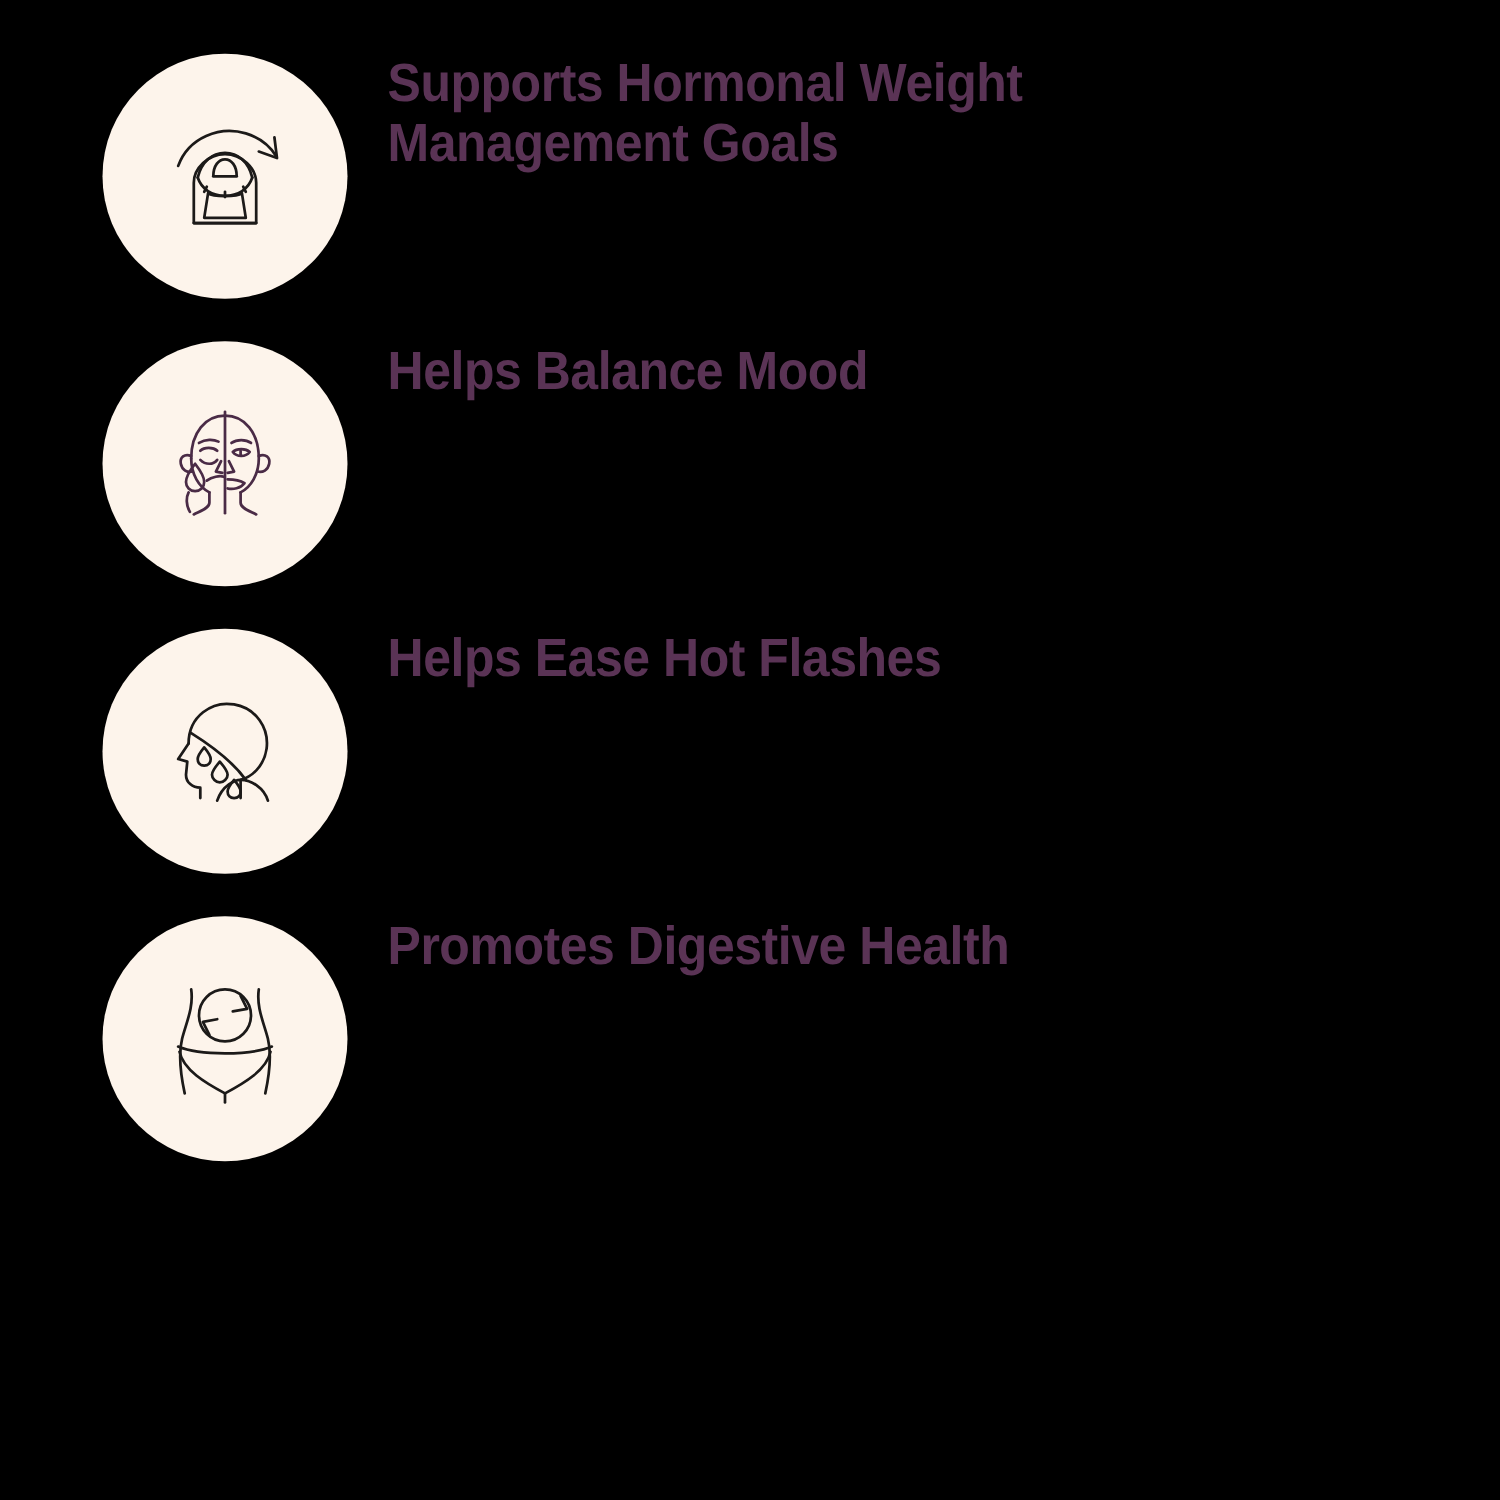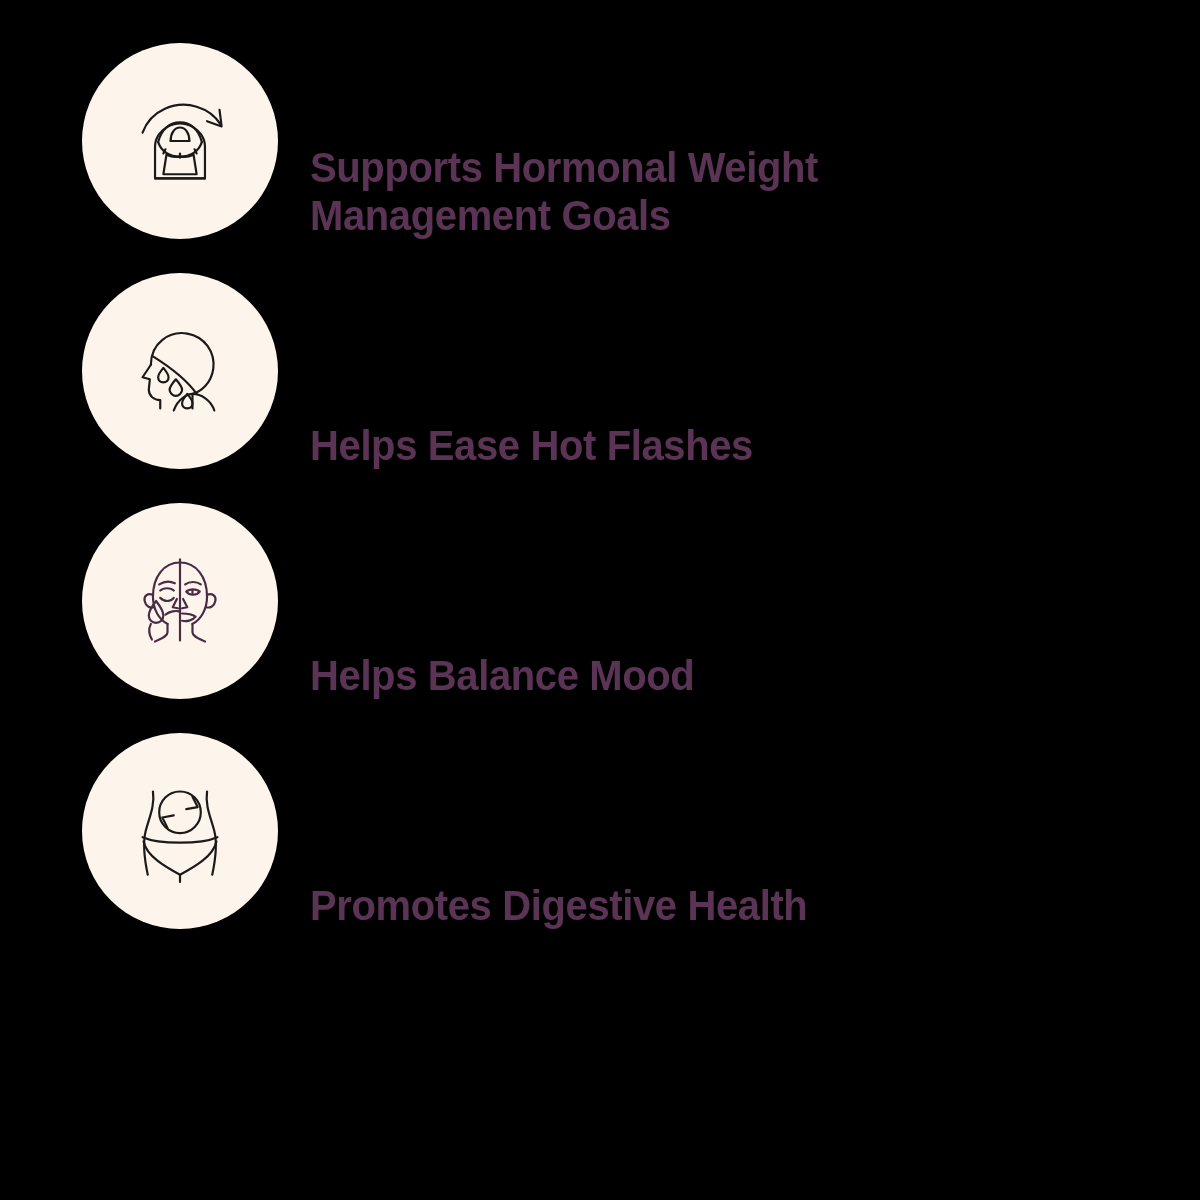--- a/index.html
+++ b/index.html
@@ -22,21 +22,21 @@
     height: 1200px;
     padding-top: 43px;
     display: flex;
     flex-direction: column;
     gap: 34px;
   }
 
   .benefit-row {
     position: relative;
     display: flex;
-    align-items: flex-end;
+    align-items: flex-start;
     height: 196px;
     padding-left: 82px;
   }
 
   .icon-circle {
     position: relative;
     flex: 0 0 auto;
     width: 196px;
     height: 196px;
     border-radius: 50%;
@@ -101,39 +101,20 @@
       </svg>
     </div>
     <div class="benefit-label">Supports Hormonal Weight
 Management Goals</div>
   </div>
 
   <div class="benefit-row">
     <div class="icon-circle">
       <svg viewBox="0 0 100 100" aria-hidden="true">
 
-        <path class="ink" d="M22 44 C22 23, 40 11, 57 14 C74 17, 84 32, 82 48 C80 62, 70 70, 62 72 L62 86"></path>
-        <path class="ink" d="M22 44 L14 56 L21 58 L20 68 C20 74, 25 78, 31 78 L31 86"></path>
-
-        <path class="ink" d="M24 36 C40 46, 56 58, 66 72"></path>
-
-        <path class="ink" d="M44 88 C48 76, 58 72, 62 72 C70 72, 80 78, 83 88"></path>
-
-        <path class="ink" d="M34 47 C34 47, 29 53, 29 56 C29 59, 31 61, 34 61 C37 61, 39 59, 39 56 C39 53, 34 47, 34 47 Z"></path>
-        <path class="ink" d="M46 58 C46 58, 40 65, 40 68 C40 71, 43 74, 46 74 C49 74, 52 71, 52 68 C52 65, 46 58, 46 58 Z"></path>
-        <path class="ink" d="M57 72 C57 72, 52 78, 52 81 C52 84, 54 86, 57 86 C60 86, 62 84, 62 81 C62 78, 57 72, 57 72 Z"></path>
-      </svg>
-    </div>
-    <div class="benefit-label">Helps Ease Hot Flashes</div>
-  </div>
-
-  <div class="benefit-row">
-    <div class="icon-circle">
-      <svg viewBox="0 0 100 100" aria-hidden="true">
-
         <path class="ink-plum" d="M24 46 C24 26, 35 13, 50 13 C65 13, 76 26, 76 46 C76 58, 70 68, 62 72"></path>
         <path class="ink-plum" d="M24 46 C24 58, 30 68, 38 72"></path>
 
         <path class="ink-plum" d="M24 44 C19 42, 15 45, 16 50 C17 55, 21 57, 25 56"></path>
         <path class="ink-plum" d="M76 44 C81 42, 85 45, 84 50 C83 55, 79 57, 75 56"></path>
 
         <path class="ink-plum" d="M38 72 L38 80 C38 84, 32 86, 26 89"></path>
         <path class="ink-plum" d="M62 72 L62 80 C62 84, 68 86, 74 89"></path>
 
         <path class="ink-plum" d="M50 10 L50 88" stroke-width="2.6"></path>
@@ -159,20 +140,39 @@
         <path class="ink-plum" d="M52 62 C56 62, 62 63, 65 65 C62 69, 56 70, 52 69"></path>
       </svg>
     </div>
     <div class="benefit-label">Helps Balance Mood</div>
   </div>
 
   <div class="benefit-row">
     <div class="icon-circle">
       <svg viewBox="0 0 100 100" aria-hidden="true">
 
+        <path class="ink" d="M22 44 C22 23, 40 11, 57 14 C74 17, 84 32, 82 48 C80 62, 70 70, 62 72 L62 86"></path>
+        <path class="ink" d="M22 44 L14 56 L21 58 L20 68 C20 74, 25 78, 31 78 L31 86"></path>
+
+        <path class="ink" d="M24 36 C40 46, 56 58, 66 72"></path>
+
+        <path class="ink" d="M44 88 C48 76, 58 72, 62 72 C70 72, 80 78, 83 88"></path>
+
+        <path class="ink" d="M34 47 C34 47, 29 53, 29 56 C29 59, 31 61, 34 61 C37 61, 39 59, 39 56 C39 53, 34 47, 34 47 Z"></path>
+        <path class="ink" d="M46 58 C46 58, 40 65, 40 68 C40 71, 43 74, 46 74 C49 74, 52 71, 52 68 C52 65, 46 58, 46 58 Z"></path>
+        <path class="ink" d="M57 72 C57 72, 52 78, 52 81 C52 84, 54 86, 57 86 C60 86, 62 84, 62 81 C62 78, 57 72, 57 72 Z"></path>
+      </svg>
+    </div>
+    <div class="benefit-label">Helps Ease Hot Flashes</div>
+  </div>
+
+  <div class="benefit-row">
+    <div class="icon-circle">
+      <svg viewBox="0 0 100 100" aria-hidden="true">
+
         <path class="ink" d="M24 12 C26 26, 20 38, 17 50 C14 62, 16 78, 19 92"></path>
 
         <path class="ink" d="M76 12 C74 26, 80 38, 83 50 C86 62, 84 78, 81 92"></path>
 
         <path class="ink" d="M14 56 C30 63, 70 63, 86 56"></path>
 
         <path class="ink" d="M15 60 C18 74, 35 84, 50 92 C65 84, 82 74, 85 60"></path>
         <path class="ink" d="M50 92 L50 99"></path>
 
         <circle class="ink" cx="50" cy="32" r="20"></circle>

